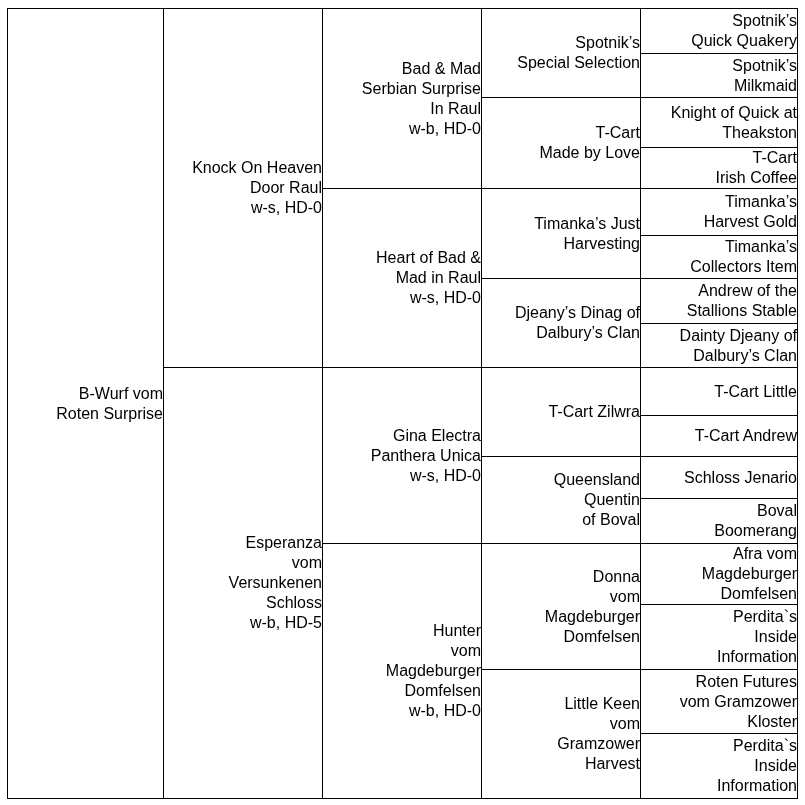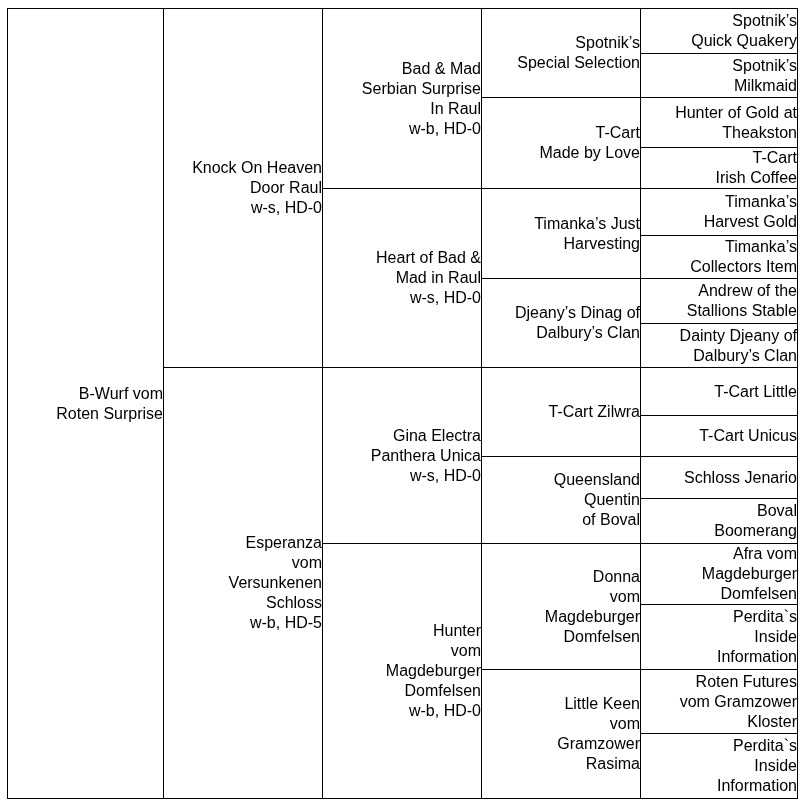--- a/index.html
+++ b/index.html
@@ -89,21 +89,21 @@
         <td>Spotnik’s
 Quick Quakery</td>
       </tr>
       <tr>
         <td>Spotnik’s
 Milkmaid</td>
       </tr>
       <tr>
         <td rowspan="2">T-Cart
 Made by Love</td>
-        <td>Hunter of Gold at
+        <td>Knight of Quick at
 Theakston</td>
       </tr>
       <tr>
         <td>T-Cart
 Irish Coffee</td>
       </tr>
       <tr>
         <td rowspan="4">Heart of Bad &amp;
 Mad in Raul
 w-s, HD-0</td>
@@ -132,21 +132,21 @@
 Versunkenen
 Schloss
 w-b, HD-5</td>
         <td rowspan="4">Gina Electra
 Panthera Unica
 w-s, HD-0</td>
         <td rowspan="2">T-Cart Zilwra</td>
         <td>T-Cart Little</td>
       </tr>
       <tr>
-        <td>T-Cart Unicus</td>
+        <td>T-Cart Andrew</td>
       </tr>
       <tr>
         <td rowspan="2">Queensland
 Quentin
 of Boval</td>
         <td>Schloss Jenario</td>
       </tr>
       <tr>
         <td>Boval
 Boomerang</td>
@@ -167,21 +167,21 @@
       </tr>
       <tr>
         <td>Perdita`s
 Inside
 Information</td>
       </tr>
       <tr>
         <td rowspan="2">Little Keen
 vom
 Gramzower
-Rasima</td>
+Harvest</td>
         <td>Roten Futures
 vom Gramzower
 Kloster</td>
       </tr>
       <tr>
         <td>Perdita`s
 Inside
 Information</td>
       </tr>
     </tbody>

